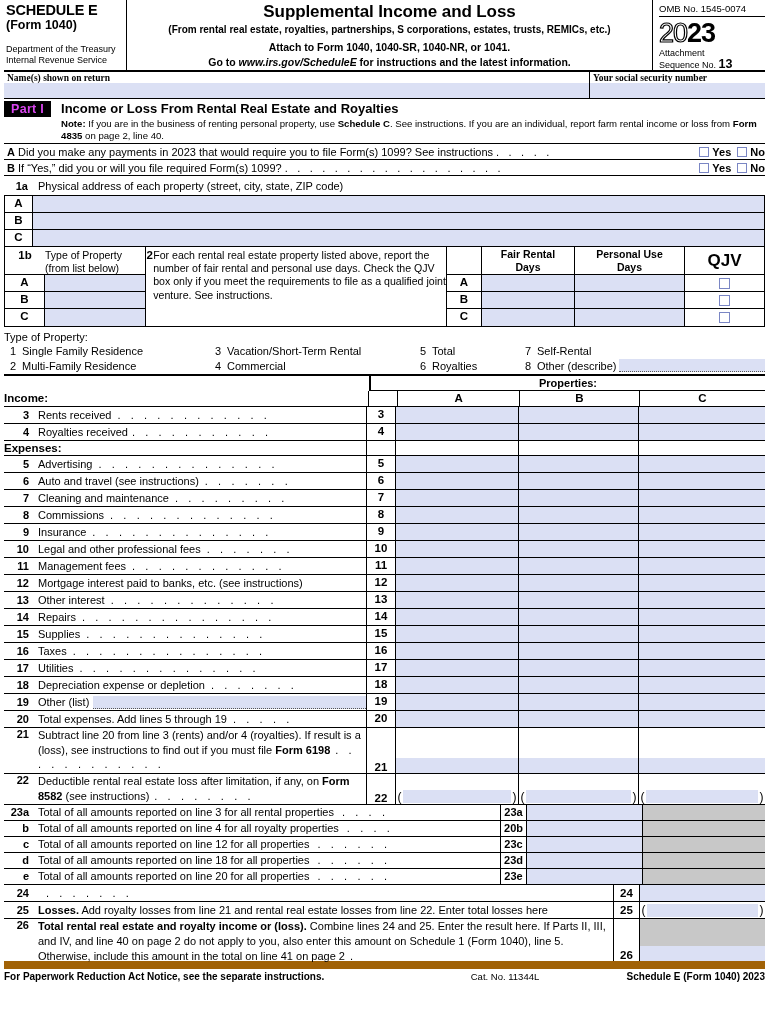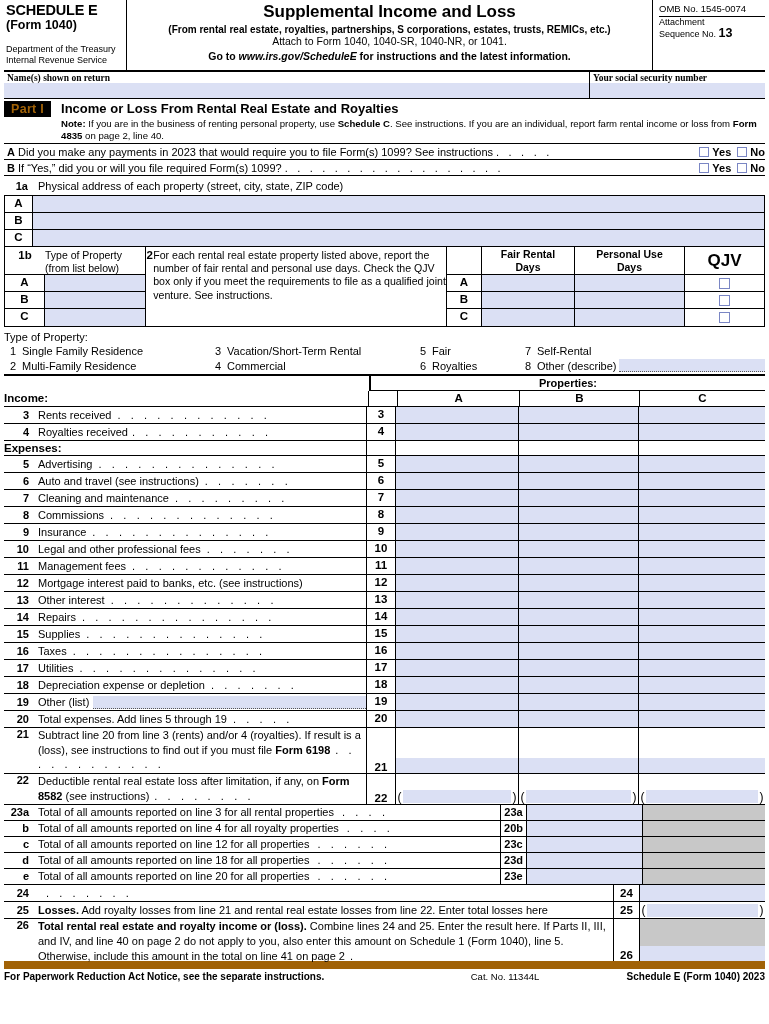--- a/index.html
+++ b/index.html
@@ -37,21 +37,21 @@
   .hdr-left .t2 { font-size: 12.5px; font-weight: bold; line-height: 15px; }
   .hdr-left .t3 { font-size: 9px; line-height: 10.5px; margin-top: 11px; }
   .hdr-mid {
     flex: 1;
     text-align: center;
     padding-top: 2px;
     border-right: 1.5px solid #000;
   }
   .hdr-mid .title { font-size: 17px; font-weight: bold; letter-spacing: -0.1px; }
   .hdr-mid .sub1 { font-size: 10px; font-weight: bold; margin-top: 2px; }
-  .hdr-mid .sub2 { font-size: 10.5px; font-weight: normal; margin-top: 0; }
+  .hdr-mid .sub2 { font-size: 10.5px; font-weight: bold; margin-top: 6px; }
   .hdr-mid .sub3 { font-size: 10.5px; font-weight: bold; margin-top: 3px; }
   .hdr-right {
     width: 112px;
     padding-left: 6px;
     display: flex; flex-direction: column;
   }
   .hdr-right .omb { font-size: 9.5px; padding-top: 3px; padding-bottom:2px; border-bottom: 1.2px solid #000; }
   .hdr-right .yr { font-size: 27px; font-weight: bold; line-height: 30px; letter-spacing:-1px; padding-top:1px;}
   .hdr-right .yr .hollow {
     color: #fff;
@@ -69,21 +69,21 @@
   .namerow .inp { height: 15px; }
 
   
   .partbar {
     display: flex; align-items: flex-start;
     border-bottom: 1.2px solid #000;
     padding-bottom: 2px;
     margin-top: 2px;
   }
   .partbox {
-    background: #000; color: #a16207;
+    background: #000; color: #d946ef;
     font-weight: bold; font-size: 12.5px;
     padding: 1px 7px 2px 7px;
     margin-right: 10px;
     letter-spacing: 0.3px;
     height: 16px;
   }
   .parttitle { font-size: 13px; font-weight: bold; line-height: 16px; }
   .partnote { font-size: 9.6px; line-height: 11.5px; margin-top: 1px; max-width: 700px;}
 
   
@@ -259,20 +259,23 @@
     <div class="hdr-mid">
       <div class="title">Supplemental Income and Loss</div>
       <div class="sub1">(From rental real estate, royalties, partnerships, S corporations, estates, trusts, REMICs, etc.)</div>
       <div class="sub2">Attach to Form 1040, 1040-SR, 1040-NR, or 1041.</div>
       <div class="sub3">
         <span>Go to </span><span class="it">www.irs.gov/ScheduleE</span><span> for instructions and the latest information.</span>
       </div>
     </div>
     <div class="hdr-right">
       <div class="omb">OMB No. 1545-0074</div>
+      <div class="yr">
+        <span class="hollow">20</span><span>23</span>
+      </div>
       <div class="seq">
         <div>Attachment</div>
         <div><span>Sequence No. </span><b>13</b></div>
       </div>
     </div>
   </div>
 
   <div class="namerow">
     <div class="c1">
       <div class="lbl-sm">Name(s) shown on return</div>
@@ -410,21 +413,21 @@
     <div class="tp-c tp1">
       <span class="n">1</span>
       <span>Single Family Residence</span>
     </div>
     <div class="tp-c tp2">
       <span class="n">3</span>
       <span>Vacation/Short-Term Rental</span>
     </div>
     <div class="tp-c tp3">
       <span class="n">5</span>
-      <span>Fair</span>
+      <span>Total</span>
     </div>
     <div class="tp-c tp4">
       <span class="n">7</span>
       <span>Self-Rental</span>
     </div>
   </div>
   <div class="tp-row">
     <div class="tp-c tp1">
       <span class="n">2</span>
       <span>Multi-Family Residence</span>

